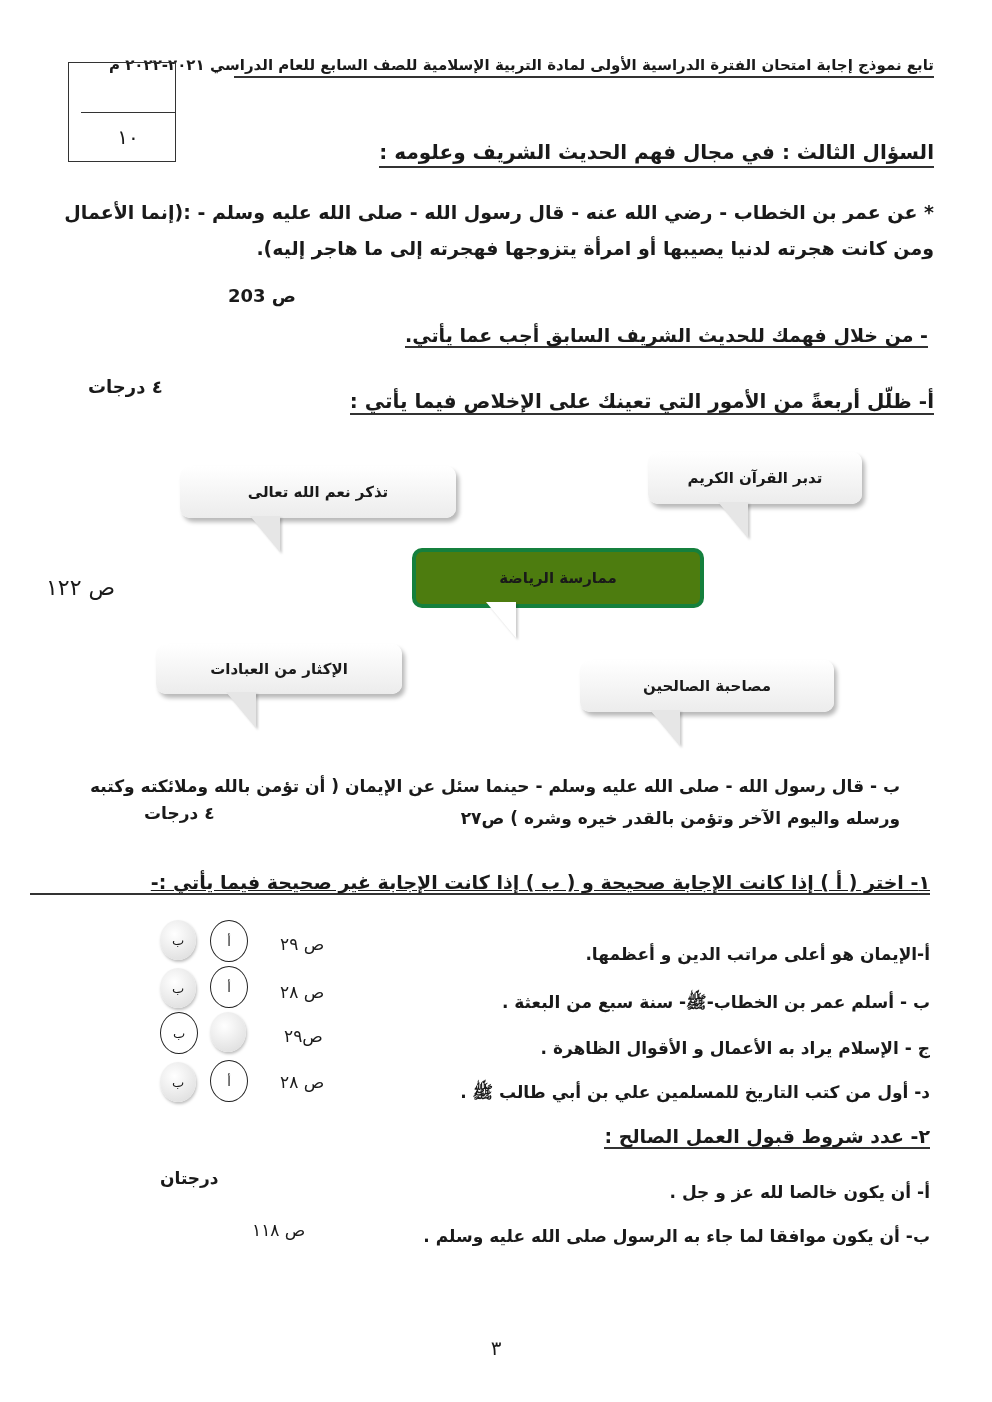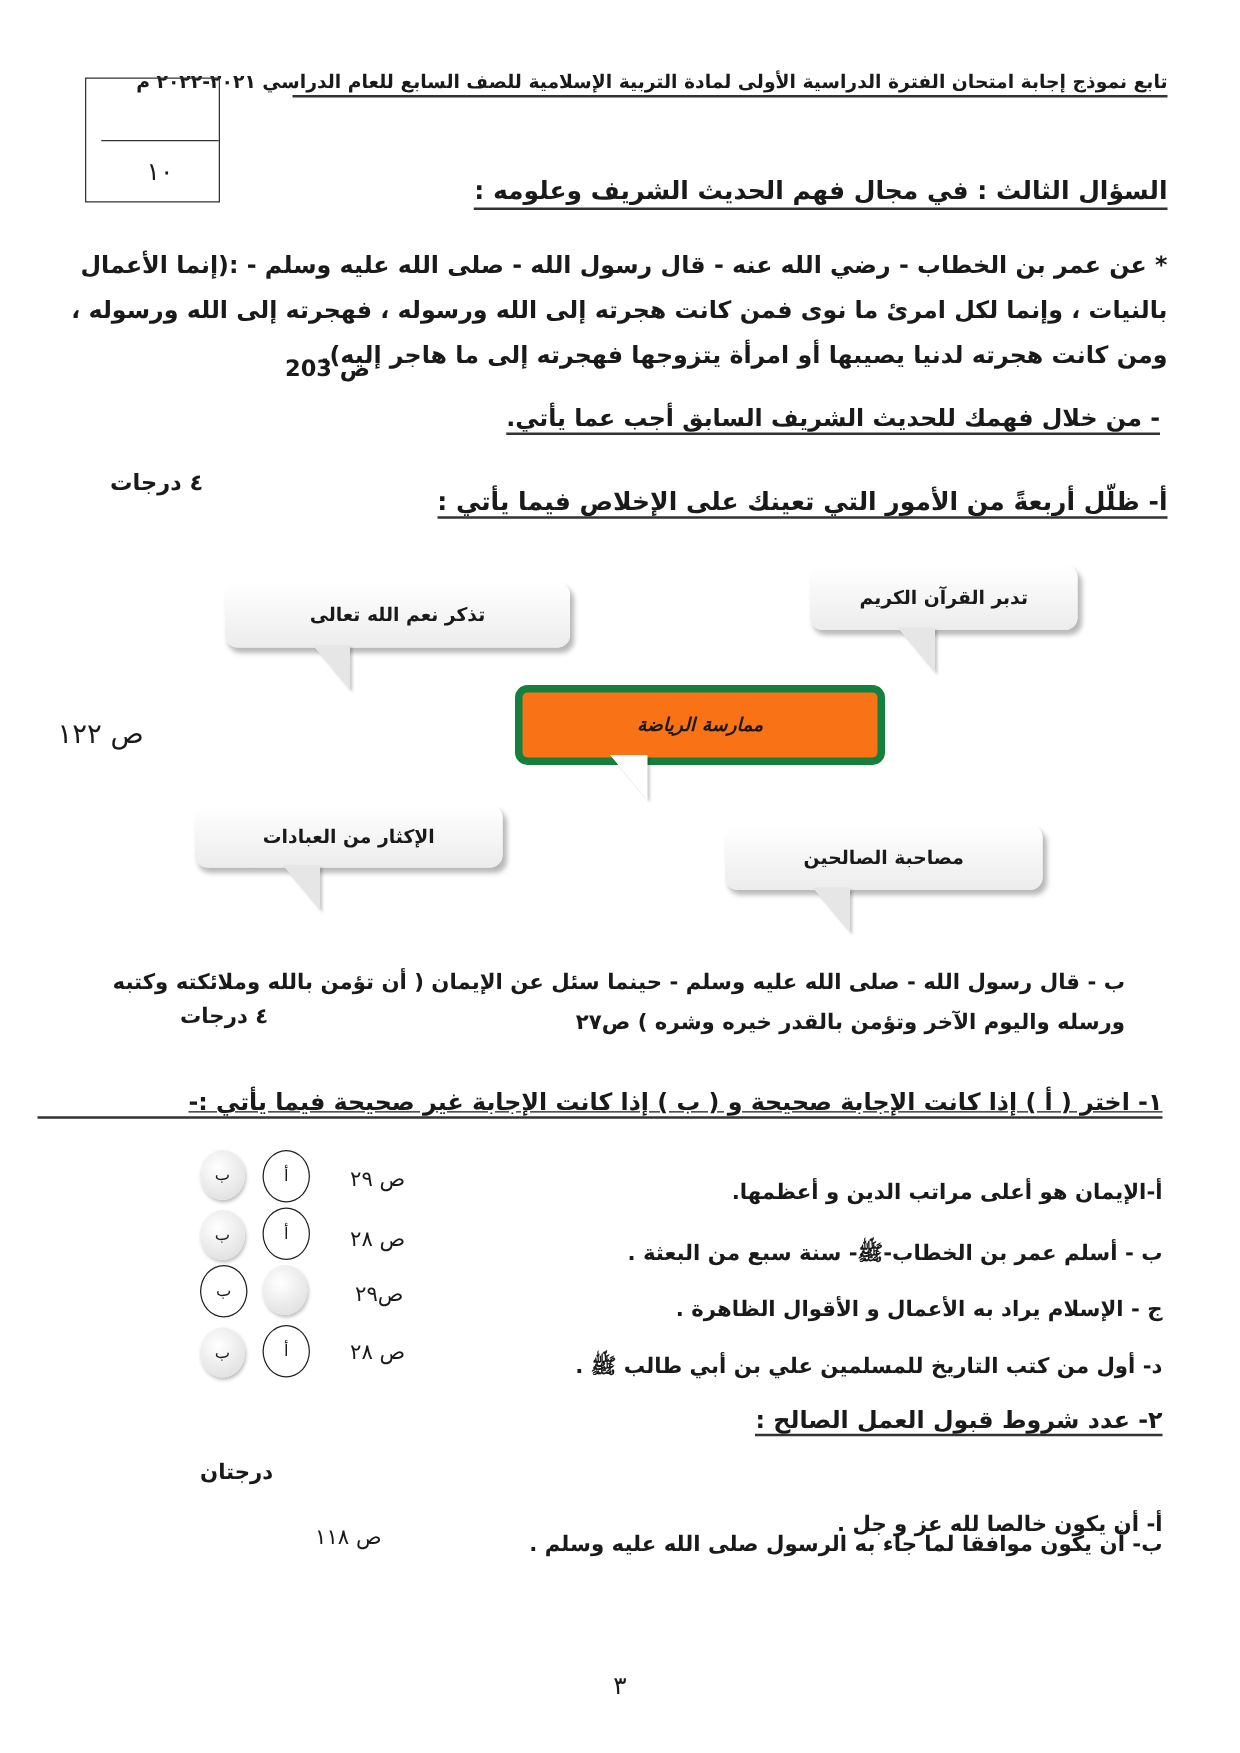--- a/index.html
+++ b/index.html
@@ -41,21 +41,21 @@
     background: linear-gradient(#ffffff, #ececec);
     box-shadow: 3px 4px 4px rgba(0,0,0,0.28);
     display:flex; align-items:center; justify-content:center;
     font-size: 15px; font-weight: bold;
   }
   .bubble::after {
     content:""; position:absolute; left: 70px; bottom: -34px; width: 0; height: 0;
     border-left: 30px solid transparent; border-top: 36px solid #e6e6e6;
     filter: drop-shadow(2px 2px 1px rgba(0,0,0,0.2));
   }
-  .bubble.outline { border: 6px solid #15803d; background: #f97316; box-shadow:none;font-style:italic; }
+  .bubble.outline { border: 4px solid #15803d; background: #4d7c0f; box-shadow:none; }
   .bubble.outline::after { border-top-color: #fff; }
   .ref-122 { left: 46px; top: 575px; font-size: 22px; }
   .part-b {
     right: 92px; top: 770px; width: 860px; font-size: 17px; font-weight: bold; line-height: 32px;
   }
   .part-b p { margin: 0; white-space: nowrap; }
   .marks-b { left: 144px; top: 803px; font-size: 17px; font-weight: bold; }
   .q1 {
     right: 62px; top: 871px; font-size: 19px; font-weight: bold;
     border-bottom: 2.5px solid #333; white-space: nowrap; width: 900px; text-decoration: underline;
@@ -84,21 +84,20 @@
 
 <div class="abs score-box">
   <div class="top"></div>
   <div class="val">١٠</div>
 </div>
 
 <div class="abs rtl q-title">السؤال الثالث : في مجال فهم الحديث الشريف وعلومه :</div>
 
 <div class="abs rtl hadith">
   <p>* عن عمر بن الخطاب - رضي الله عنه - قال رسول الله - صلى الله عليه وسلم - :(إنما الأعمال</p>
-  <p>بالنيات ، وإنما لكل امرئ ما نوى فمن كانت هجرته إلى الله ورسوله ، فهجرته إلى الله ورسوله ،</p>
   <p>ومن كانت هجرته لدنيا يصيبها أو امرأة يتزوجها فهجرته إلى ما هاجر إليه).</p>
 </div>
 <div class="abs ref-117 rtl">ص 203</div>
 
 <div class="abs rtl instruct">- من خلال فهمك للحديث الشريف السابق أجب عما يأتي.</div>
 
 <div class="abs rtl part-a">أ- ظلّل أربعةً من الأمور التي تعينك على الإخلاص فيما يأتي :</div>
 <div class="abs rtl marks-a">٤ درجات</div>
 
 <div class="abs bubble" style="left:648px; top:452px; width:214px;">
@@ -142,17 +141,17 @@
 <div class="abs circle filled" style="left:210px; top:1012px;"></div>
 <div class="abs circle outline" style="left:160px; top:1012px;">ب</div>
 
 <div class="abs rtl row" style="top:1082px;">د- أول من كتب التاريخ للمسلمين علي بن أبي طالب ﷺ .</div>
 <div class="abs rtl row-ref" style="left:280px; top:1072px;">ص ٢٨</div>
 <div class="abs circle outline" style="left:210px; top:1060px;">أ</div>
 <div class="abs circle filled" style="left:160px; top:1062px;">ب</div>
 
 <div class="abs rtl q2">٢- عدد شروط قبول العمل الصالح :</div>
 <div class="abs rtl marks-2">درجتان</div>
-<div class="abs rtl ans" style="top:1210px;">أ- أن يكون خالصا لله عز و جل .</div>
+<div class="abs rtl ans" style="top:1182px;">أ- أن يكون خالصا لله عز و جل .</div>
 <div class="abs rtl ans" style="top:1226px;">ب- أن يكون موافقا لما جاء به الرسول صلى الله عليه وسلم .</div>
 <div class="abs rtl ref-118">ص ١١٨</div>
 
 <div class="abs page-num">٣</div>
 
 </body></html>

